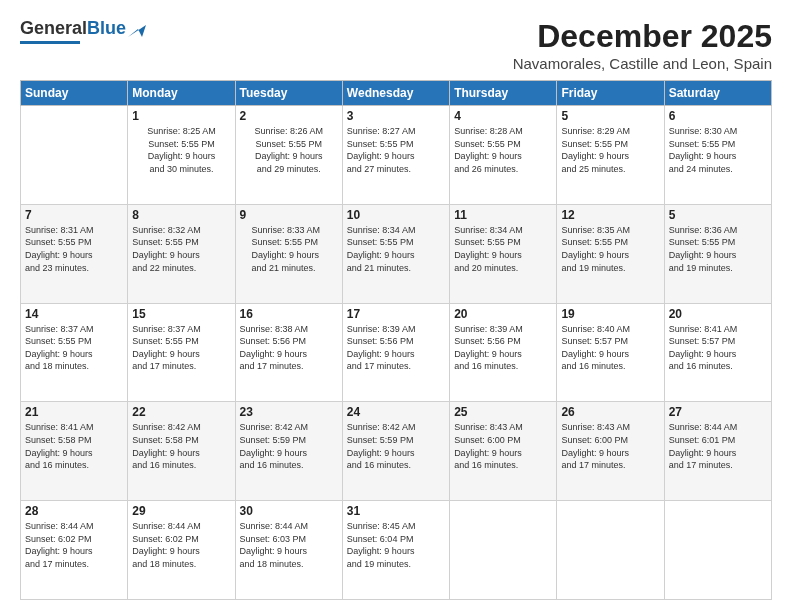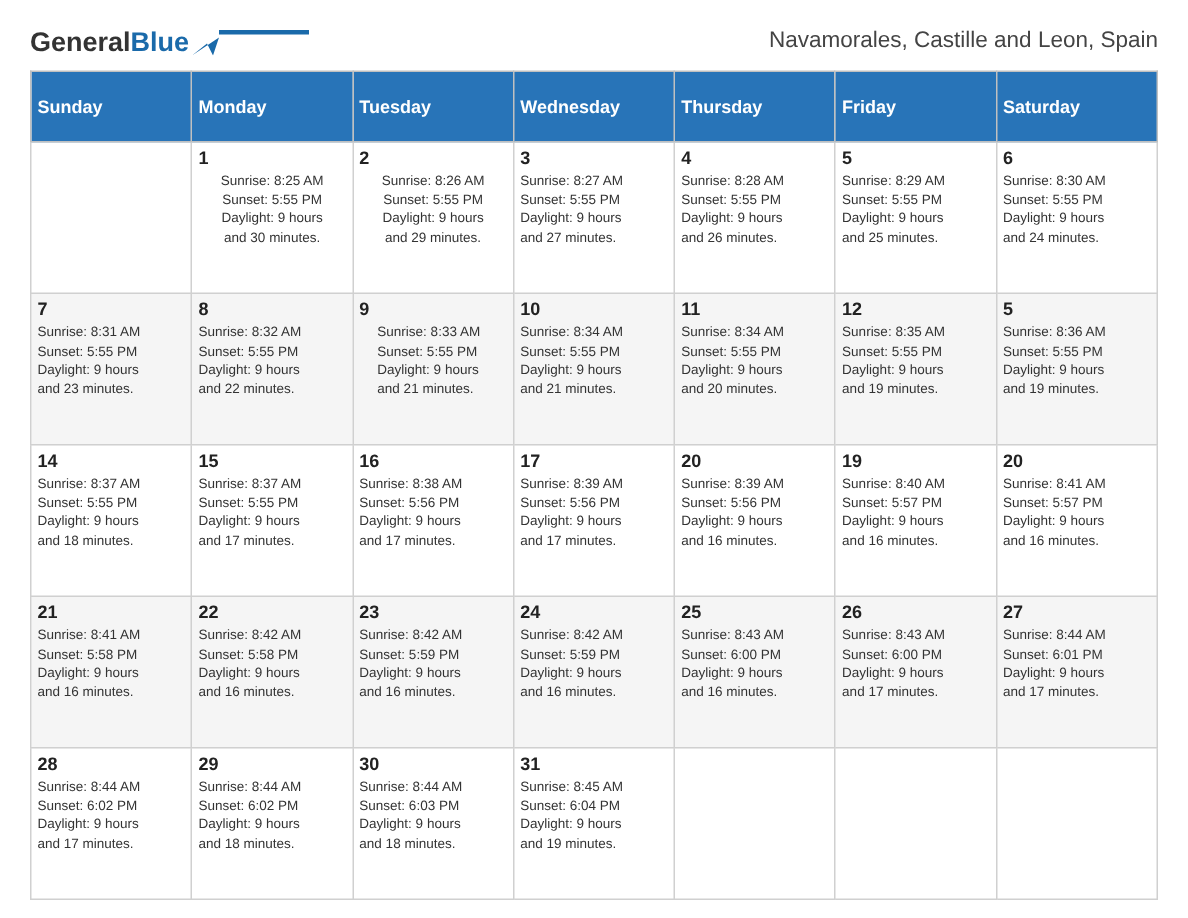--- a/index.html
+++ b/index.html
@@ -18,21 +18,21 @@
       flex-direction: column;
     }
     .header {
       display: flex;
       justify-content: space-between;
       align-items: flex-start;
       margin-bottom: 8px;
     }
     .logo {
       display: flex;
-      flex-direction: row;
+      flex-direction: column;
       align-items: flex-start;
     }
     .logo-text {
       font-size: 18px;
       font-weight: bold;
       color: #333;
     }
     .logo-general {
       color: #333;
     }
@@ -54,21 +54,21 @@
     .calendar-table {
       width: 100%;
       border-collapse: collapse;
       flex: 1;
     }
     .calendar-table th {
       background-color: #2874b8;
       color: #fff;
       font-size: 12px;
       font-weight: bold;
-      padding: 16px 4px;
+      padding: 5px 4px;
       text-align: left;
       border: 1px solid #c0c0c0;
     }
     .calendar-table td {
       vertical-align: top;
       border: 1px solid #d0d0d0;
       padding: 3px 4px;
       font-size: 9.5px;
       color: #333;
       width: calc(100% / 7);
@@ -102,20 +102,21 @@
         <span class="logo-text">
           <span class="logo-general">General</span><span class="logo-blue">Blue</span>
         </span>
         <svg width="18" height="16" viewBox="0 0 18 16" style="margin-left:2px;">
           <polygon points="0,16 18,4 14,16 10,8" fill="#1a6aaa"></polygon>
         </svg>
       </div>
       <div style="width:60px;height:3px;background:#1a6aaa;margin-top:2px;"></div>
     </div>
     <div class="title-block">
+      <div class="month-title">December 2025</div>
       <div class="location-title">Navamorales, Castille and Leon, Spain</div>
     </div>
   </div>
 
   <table class="calendar-table">
     <thead>
       <tr>
       <th>Sunday</th>
           <th>Monday</th>
           <th>Tuesday</th>

